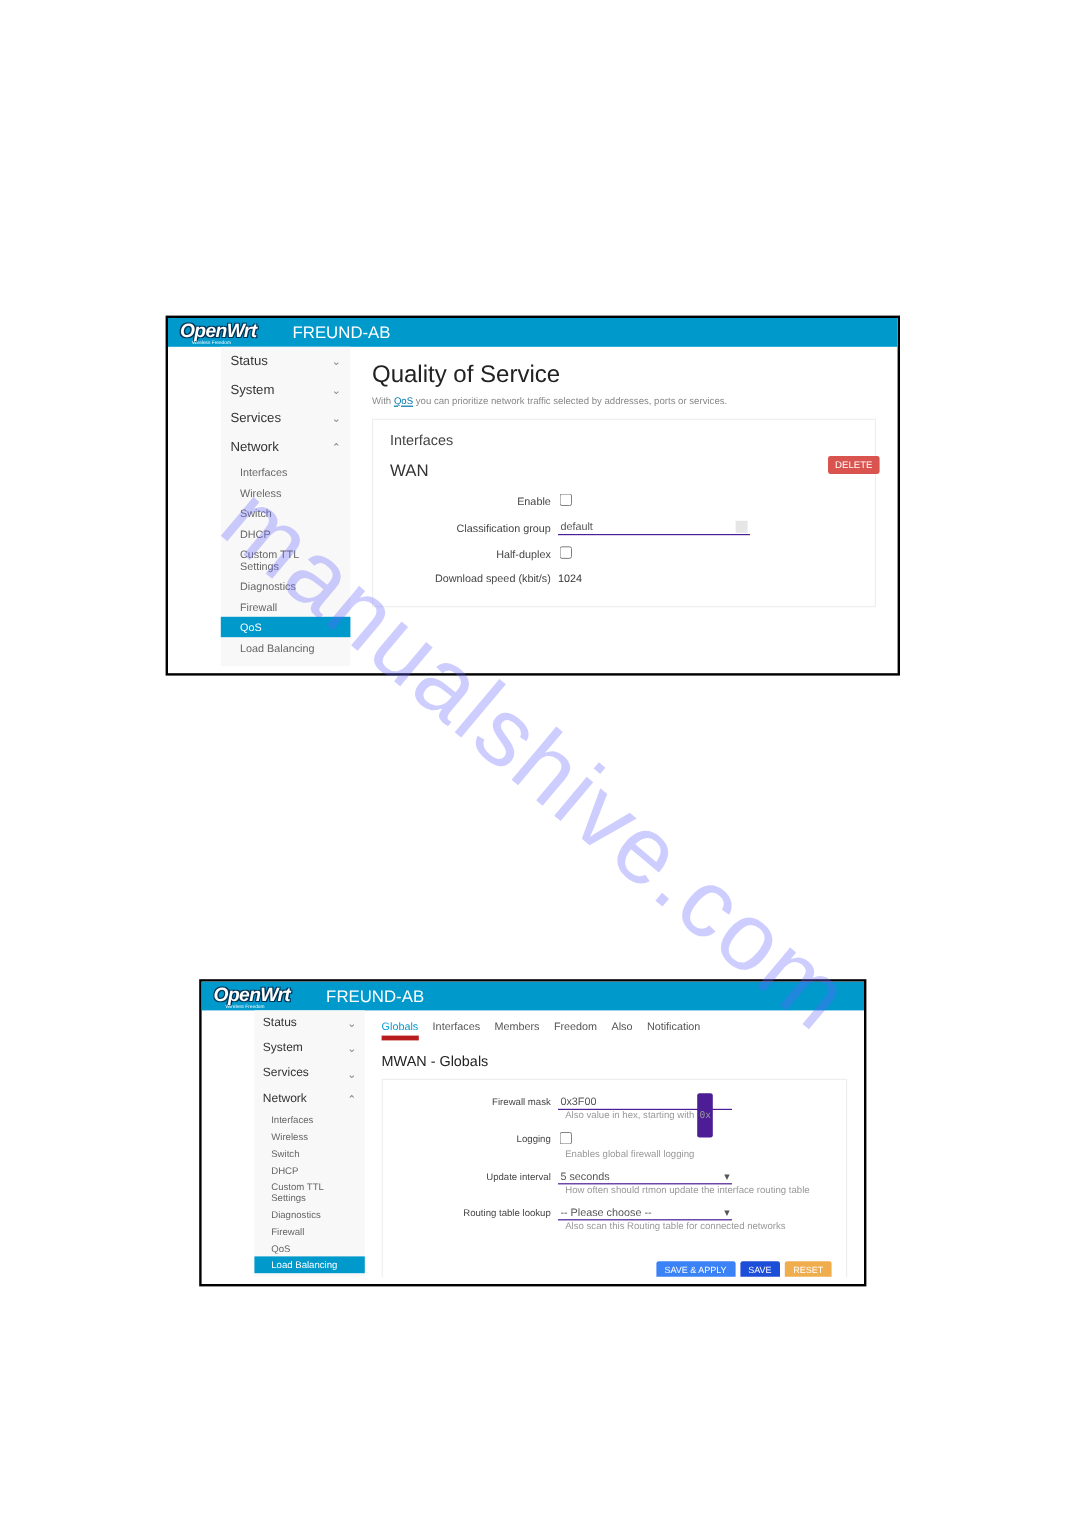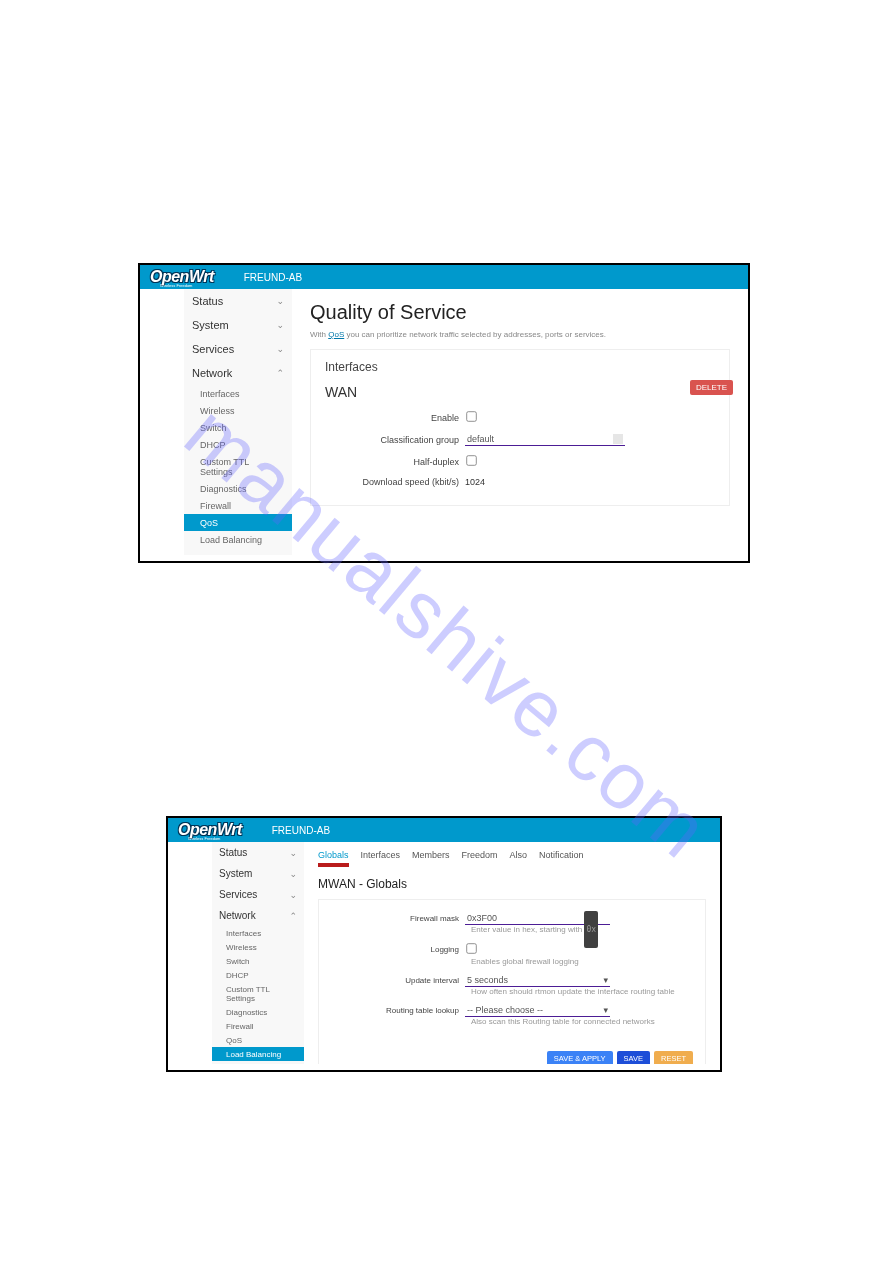--- a/index.html
+++ b/index.html
@@ -4,21 +4,21 @@
 <style>
   * { box-sizing: border-box; margin: 0; padding: 0; }
   body { background: #fff; font-family: "Segoe UI", Arial, sans-serif; position: relative; width: 893px; height: 1263px; }
   .shot { position: absolute; border: 2px solid #000; background: #fff; overflow: hidden; }
   .shot.one { left: 138px; top: 263px; width: 612px; height: 300px; }
   .shot.two { left: 166px; top: 816px; width: 556px; height: 256px; }
 
   .topbar { background: #0099cc; color: #fff; display: flex; align-items: center; height: 16px; padding: 12px 10px; }
   .logo { font-family: "Arial Black", sans-serif; font-weight: 900; font-style: italic; font-size: 16px; color: #fff; text-shadow: -1px -1px 0 #003355, 1px -1px 0 #003355, -1px 1px 0 #003355, 1px 1px 0 #003355; letter-spacing: -0.5px; position: relative; }
   .logo .sub { font-size: 4px; font-weight: normal; position: absolute; bottom: -2px; left: 10px; text-shadow: none; font-style: normal; letter-spacing: 0; }
-  .host { margin-left: 30px; font-size: 10px; color: #fff; font-weight: 300; }
+  .host { margin-left: 30px; font-size: 14px; color: #fff; font-weight: 300; }
 
   .body-row { display: flex; height: calc(100% - 30px); margin-left: 44px; }
   .sidebar { width: 108px; background: #f8f8f8; display: flex; flex-direction: column; font-size: 11px; color: #333; }
   .nav-item { padding: 6px 8px; display: flex; justify-content: space-between; align-items: center; cursor: pointer; font-size: 11px; }
   .nav-item .chev { font-size: 9px; color: #888; }
   .sub-item { padding: 3.5px 8px 3.5px 16px; font-size: 9px; color: #666; cursor: pointer; }
   .sub-item.active { background: #0099cc; color: #fff; }
   .logout { margin-top: auto; padding: 10px 8px; display: flex; align-items: center; gap: 6px; font-size: 11px; color: #333; cursor: pointer; }
 
   .main { flex: 1; padding: 12px 18px; color: #333; overflow: hidden; position: relative; }
@@ -31,21 +31,21 @@
   .delete-btn { position: absolute; right: -4px; top: 30px; background: #d9534f; color: #fff; font-size: 8px; padding: 3px 6px; border: none; border-radius: 2px; cursor: pointer; }
 
   .section-title { font-size: 14px; color: #333; margin: 8px 0 10px 0; }
   .form-row { display: flex; align-items: center; margin-bottom: 8px; font-size: 9px; }
   .form-row label { width: 140px; text-align: right; padding-right: 6px; color: #444; }
   .form-row .val { flex: 1; color: #333; }
   .form-row input[type=checkbox] { transform: scale(0.8); }
   .form-row .select-fake { display: inline-flex; align-items: center; justify-content: space-between; border-bottom: 1px solid #4c1d95; width: 160px; padding: 1px 2px; font-size: 9px; color: #555; }
   .form-row .select-fake .btn { background: #e6e6e6; width: 10px; height: 10px; display: inline-block; }
   .help { font-size: 8px; color: #999; margin-left: 146px; margin-top: -6px; margin-bottom: 8px; }
-  .help code { background: #404040; padding: 14px 2px; border-radius: 2px; text-align: right; }
+  .help code { background: #4c1d95; padding: 14px 2px; border-radius: 2px; text-align: right; }
 
   .sidebar.small { width: 92px; }
   .sidebar.small .nav-item { font-size: 10px; padding: 5px 7px; }
   .sidebar.small .sub-item { font-size: 8px; padding: 2.5px 6px 2.5px 14px; }
 
   .tabs { display: flex; gap: 12px; font-size: 9px; color: #555; margin-bottom: 10px; }
   .tabs .tab { cursor: pointer; padding-bottom: 3px; }
   .tabs .tab.active { color: #0099cc; border-bottom: 4px solid #b91c1c; }
 
   .actions { position: absolute; right: 12px; bottom: 8px; display: flex; gap: 4px; }
@@ -192,21 +192,21 @@
       </div>
       <h1 class="title">MWAN - Globals</h1>
       <div class="panel">
         <div class="form-row">
           <label>Firewall mask</label>
           <span class="val"><span class="select-fake">
                 <span>0x3F00</span>
                 <span></span>
               </span></span>
         </div>
-        <div class="help"><span>Enter value in hex, starting with </span><code>0x</code></div>
+        <div class="help"><span>Also value in hex, starting with </span><code>0x</code></div>
         <div class="form-row">
           <label>Logging</label>
           <span class="val"><input type="checkbox" style=""></span>
         </div>
         <div class="help">Enables global firewall logging</div>
         <div class="form-row">
           <label>Update interval</label>
           <span class="val"><span class="select-fake">
                 <span>5 seconds</span>
                 <span>▾</span>

